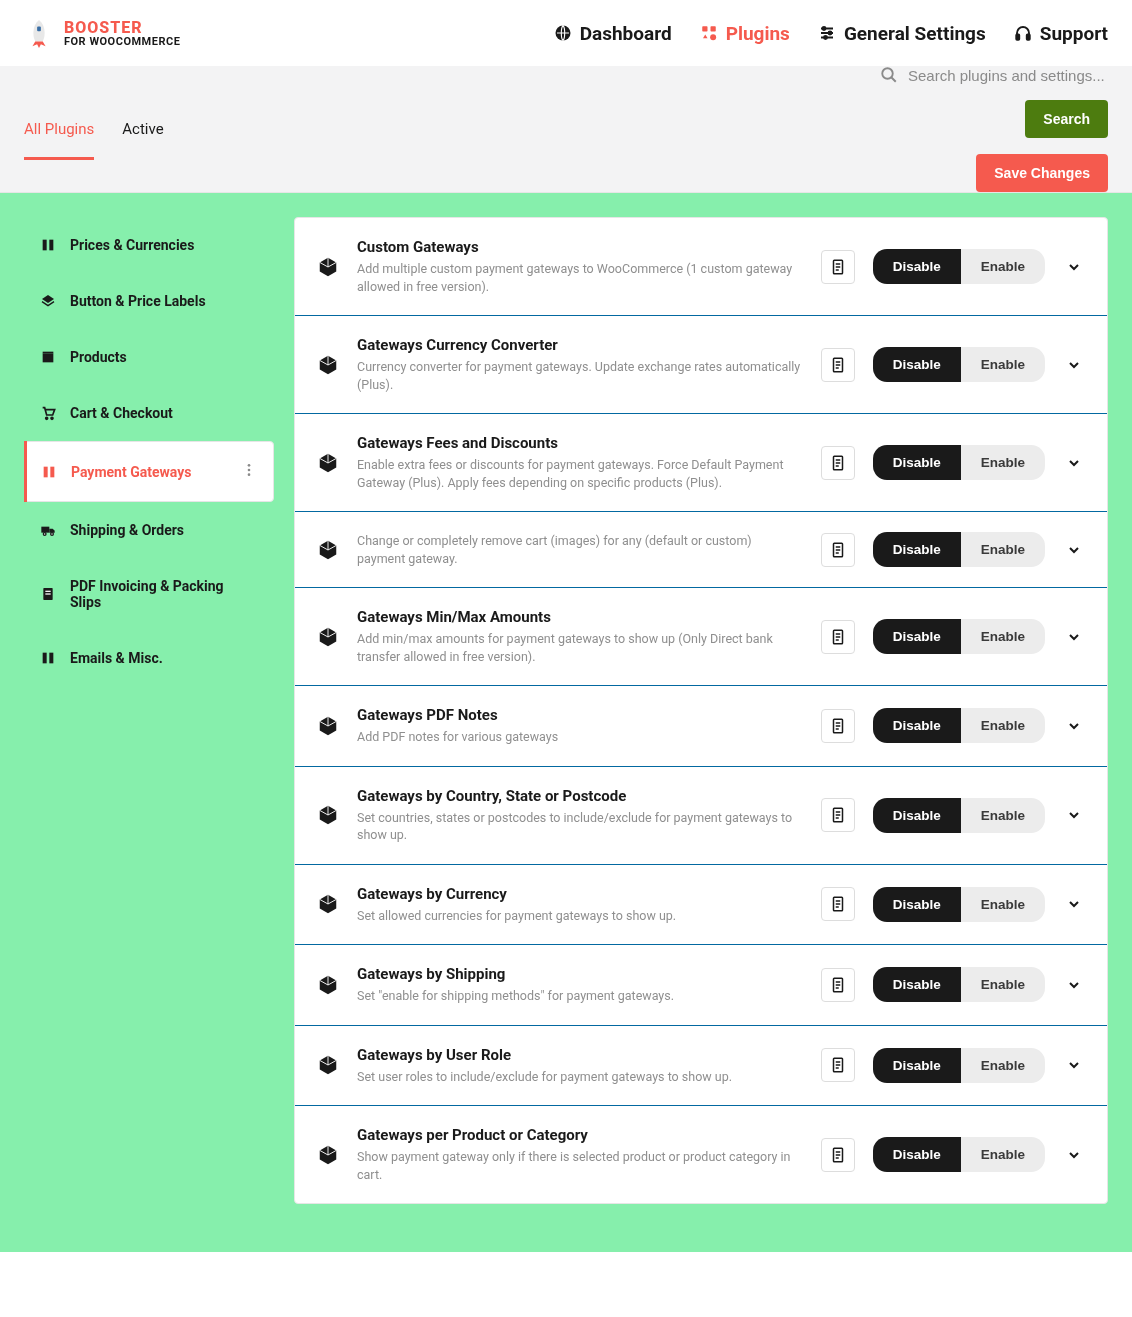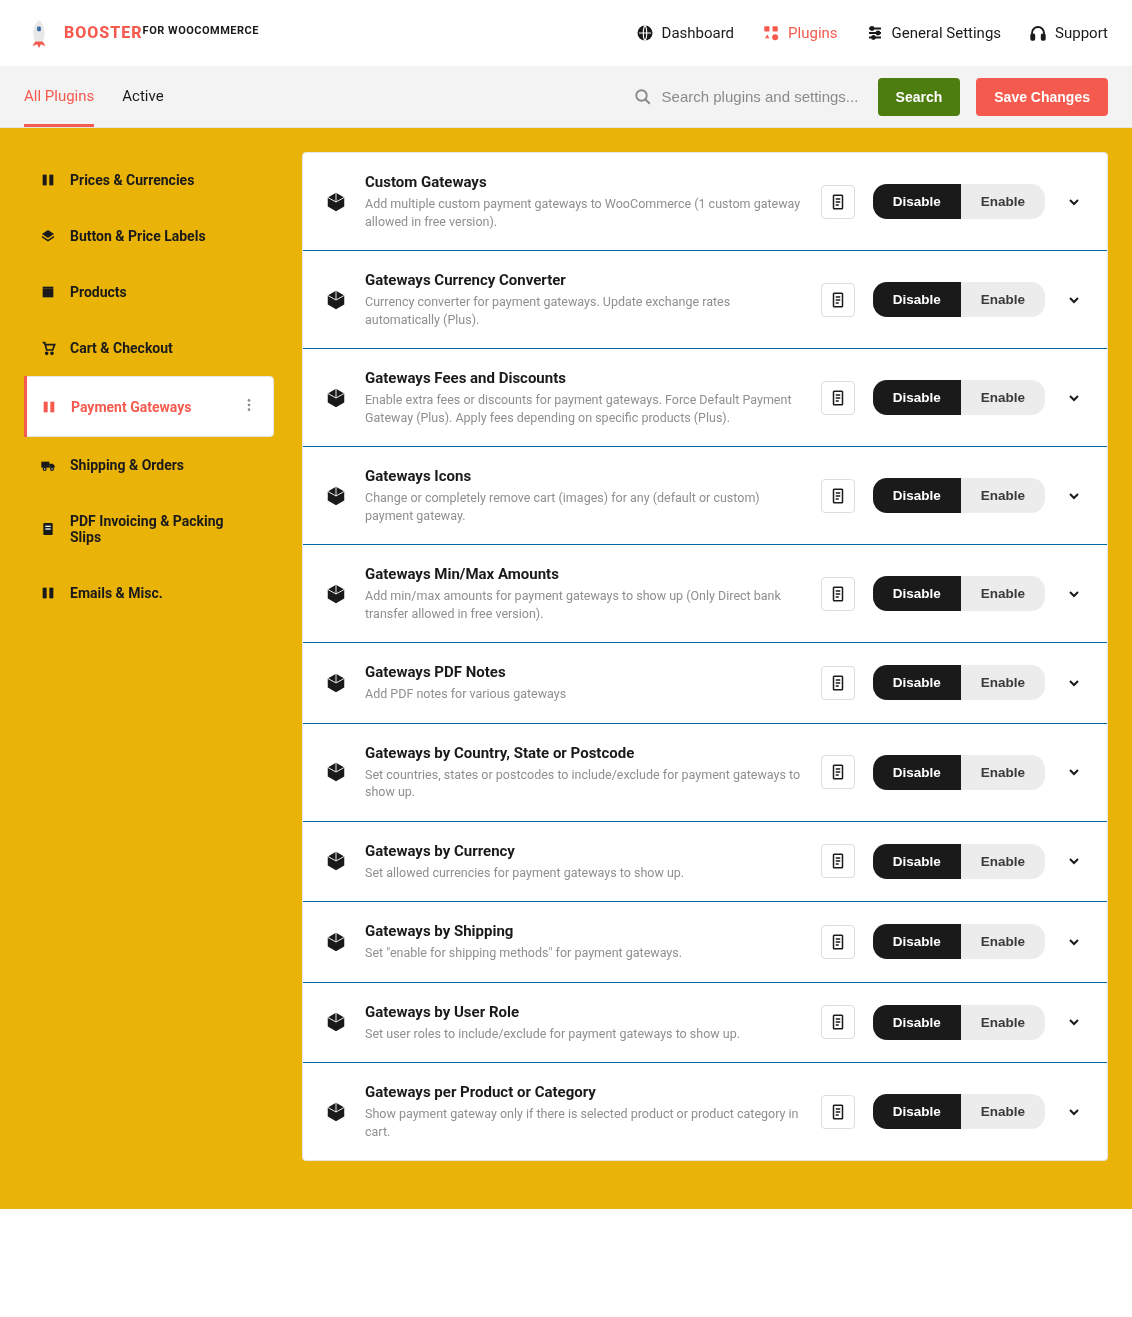--- a/index.html
+++ b/index.html
@@ -17,31 +17,31 @@
   justify-content: space-between;
   padding: 18px 24px 18px 24px;
   background: #fff;
 }
 .logo-wrap {
   display: flex;
   align-items: center;
   gap: 10px;
 }
 .logo-icon { width: 30px; height: 30px; }
-.logo-text { display: flex; flex-direction: row; line-height: 1; }
+.logo-text { display: flex; flex-direction: column; line-height: 1; }
 .logo-title { font-weight: 800; font-size: 16px; color: #f55a4e; letter-spacing: 1px; }
 .logo-sub { font-weight: 700; font-size: 11px; color: #1a1a1a; letter-spacing: 0.5px; }
 
 .top-nav { display: flex; gap: 28px; align-items: center; }
 .top-nav-item {
   display: flex;
   align-items: center;
   gap: 8px;
-  font-weight: 400;
-  font-size: 15px;
+  font-weight: 700;
+  font-size: 19px;
   color: #1a1a1a;
   cursor: pointer;
 }
 .top-nav-item.active { color: #f55a4e; }
 .top-nav-item svg { width: 18px; height: 18px; }
 
 
 .subbar {
   background: #f3f3f4;
   padding: 0 24px;
@@ -53,21 +53,21 @@
 .tabs { display: flex; gap: 28px; }
 .tab {
   padding: 21px 0 19px 0;
   font-weight: 400;
   font-size: 15px;
   color: #1a1a1a;
   cursor: pointer;
   border-bottom: 3px solid transparent;
 }
 .tab.active { color: #f55a4e; border-bottom-color: #f55a4e; }
-.sub-controls { display: flex; align-items: center; gap: 16px; }
+.sub-controls { display: flex; align-items: flex-end; gap: 16px; flex-direction: column; }
 .search-wrap {
   display: flex;
   align-items: center;
   gap: 10px;
   color: #8a8a8a;
 }
 .search-wrap svg { width: 18px; height: 18px; }
 .search-input {
   border: none;
   background: transparent;
@@ -84,24 +84,24 @@
   font-weight: 700;
   font-size: 14px;
   cursor: pointer;
   color: #fff;
 }
 .btn-search { background: #4d7c0f; }
 .btn-save { background: #f55a4e; }
 
 
 .main {
-  background: #eab308;
+  background: #86efac;
   padding: 24px 24px 48px 24px;
   display: flex;
-  gap: 28px;
+  gap: 20px;
   align-items: flex-start;
 }
 .sidebar { width: 250px; flex-shrink: 0; }
 .side-item {
   display: flex;
   align-items: center;
   gap: 14px;
   padding: 20px 16px;
   font-weight: 700;
   font-size: 14px;
@@ -416,21 +416,20 @@
             <path d="M6 9l6 6 6-6"></path>
           </svg>
         </div>
       </div>
       <div class="row">
         <svg class="row-icon" viewBox="0 0 24 24" fill="currentColor">
           <path d="M12 2l9 5v10l-9 5-9-5V7z"></path>
           <path d="M12 2v10M12 12l9-5M12 12l-9-5" stroke="#fff" stroke-width="1" fill="none"></path>
         </svg>
         <div class="row-text">
-          <div class="row-title">Gateways Icons</div>
           <div class="row-desc">Change or completely remove cart (images) for any (default or custom) payment gateway.</div>
         </div>
         <div class="doc-btn">
           <svg viewBox="0 0 24 24" fill="none" stroke="currentColor" stroke-width="2">
             <rect x="6" y="3" width="12" height="18" rx="1"></rect>
             <path d="M9 8h6M9 12h6M9 16h4"></path>
           </svg>
         </div>
         <div class="toggle-pair">
           <button class="toggle-disable">Disable</button>

